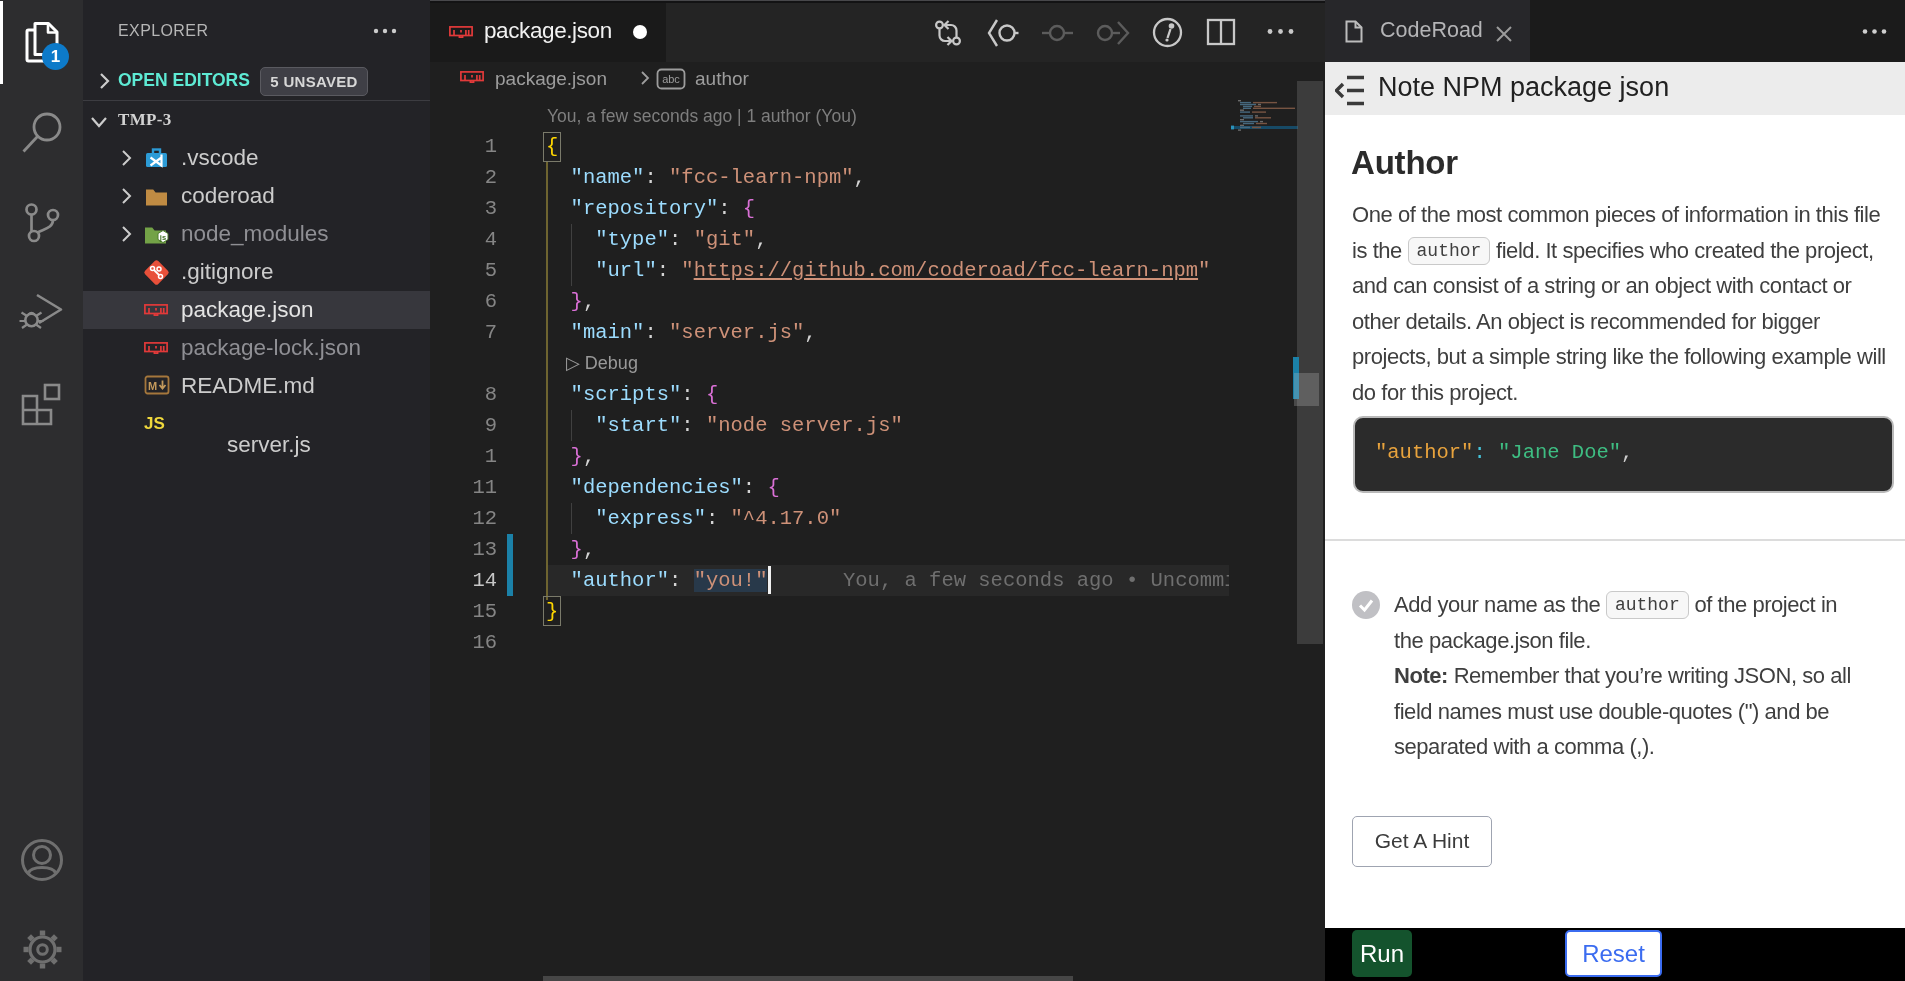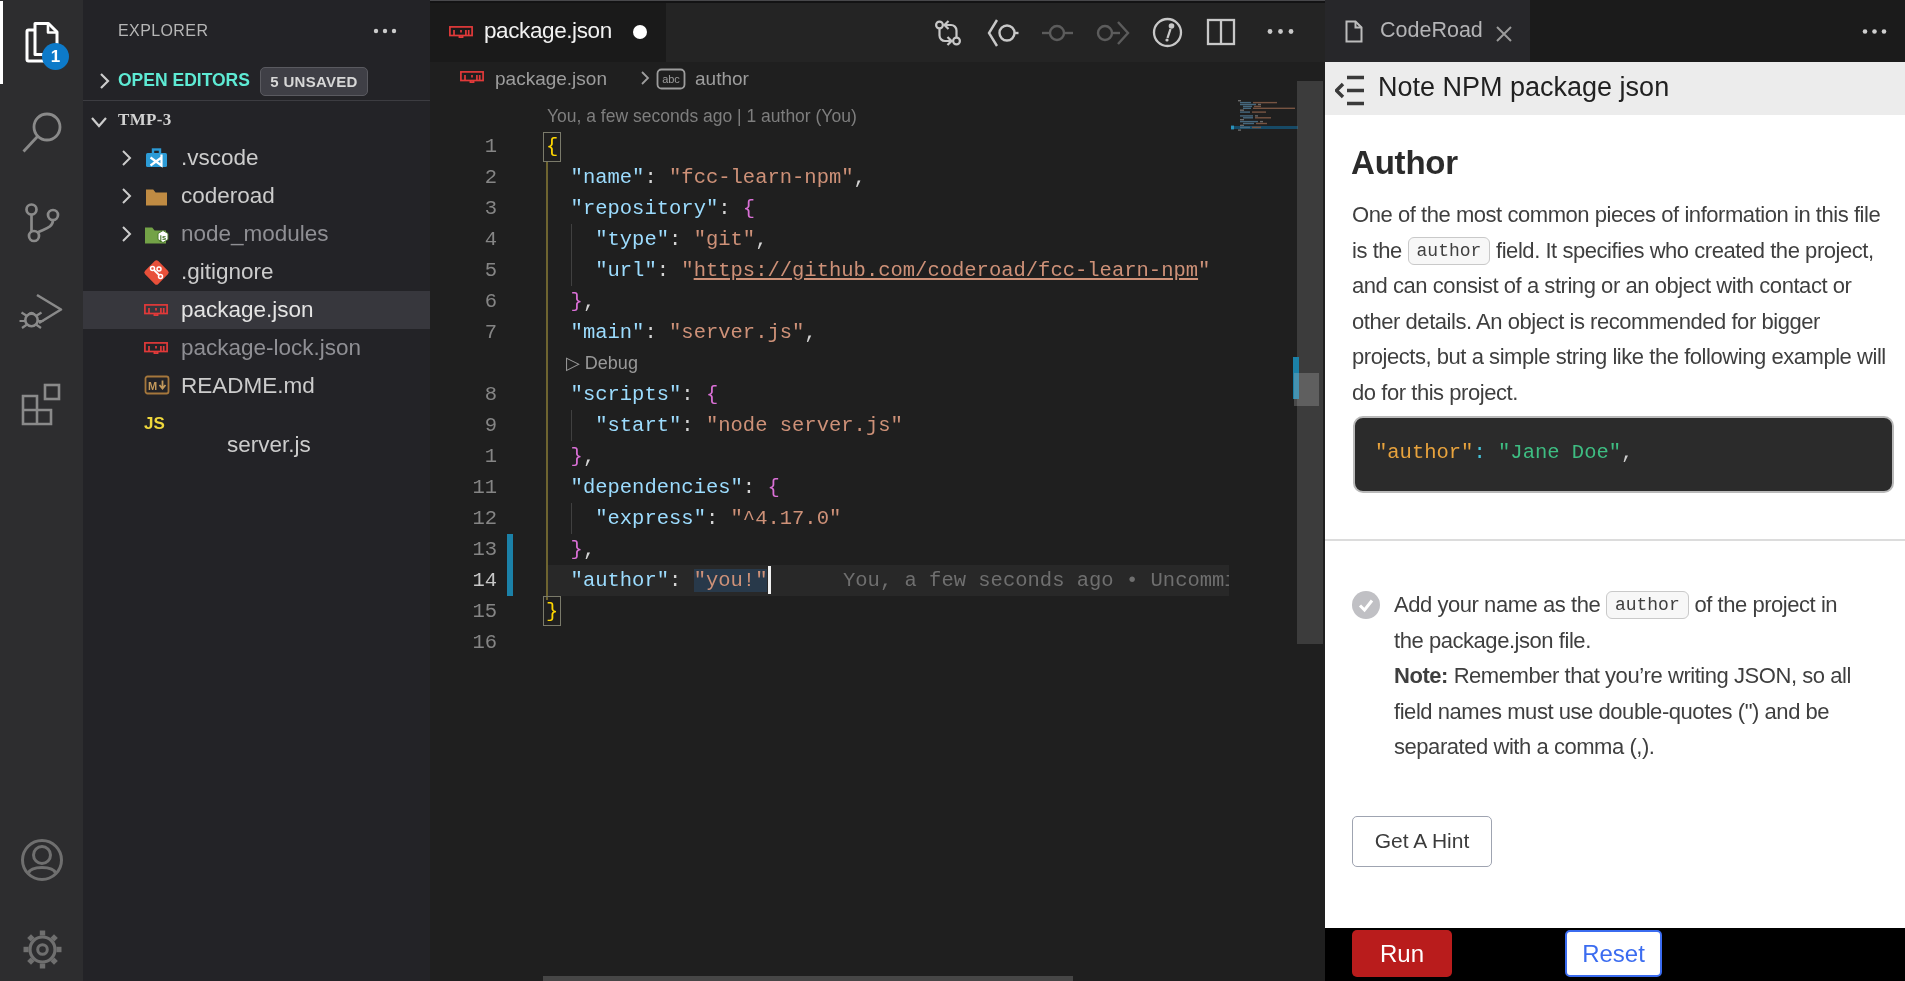--- a/index.html
+++ b/index.html
@@ -397,16 +397,16 @@
 the package.json file.<br>
 <b>Note:</b> Remember that you’re writing JSON, so all<br>
 field names must use double-quotes (") and be<br>
 separated with a comma (,).
 </div>
 
 <div class="abs" style="left:1352px;top:816px;width:140px;height:51px;border:1.5px solid #9fa4b1;border-radius:5px;
   font-size:21px;color:#3b3b3b;text-align:center;line-height:48px;background:#fff;">Get A Hint</div>
 
 <div class="abs" style="left:1325px;top:928px;width:580px;height:53px;background:#000;"></div>
-<div class="abs" style="left:1352px;top:930px;width:100px;height:47px;background:#b91c1c;border-radius:5px;
+<div class="abs" style="left:1352px;top:930px;width:60px;height:47px;background:#14532d;border-radius:5px;
   color:#fff;font-size:24px;text-align:center;line-height:47px;">Run</div>
 <div class="abs" style="left:1565px;top:930px;width:97px;height:47px;background:#fff;border:2px solid #3b6cf0;border-radius:5px;
   color:#3b6cf0;font-size:24px;text-align:center;line-height:43px;">Reset</div>
 
 </body></html>

